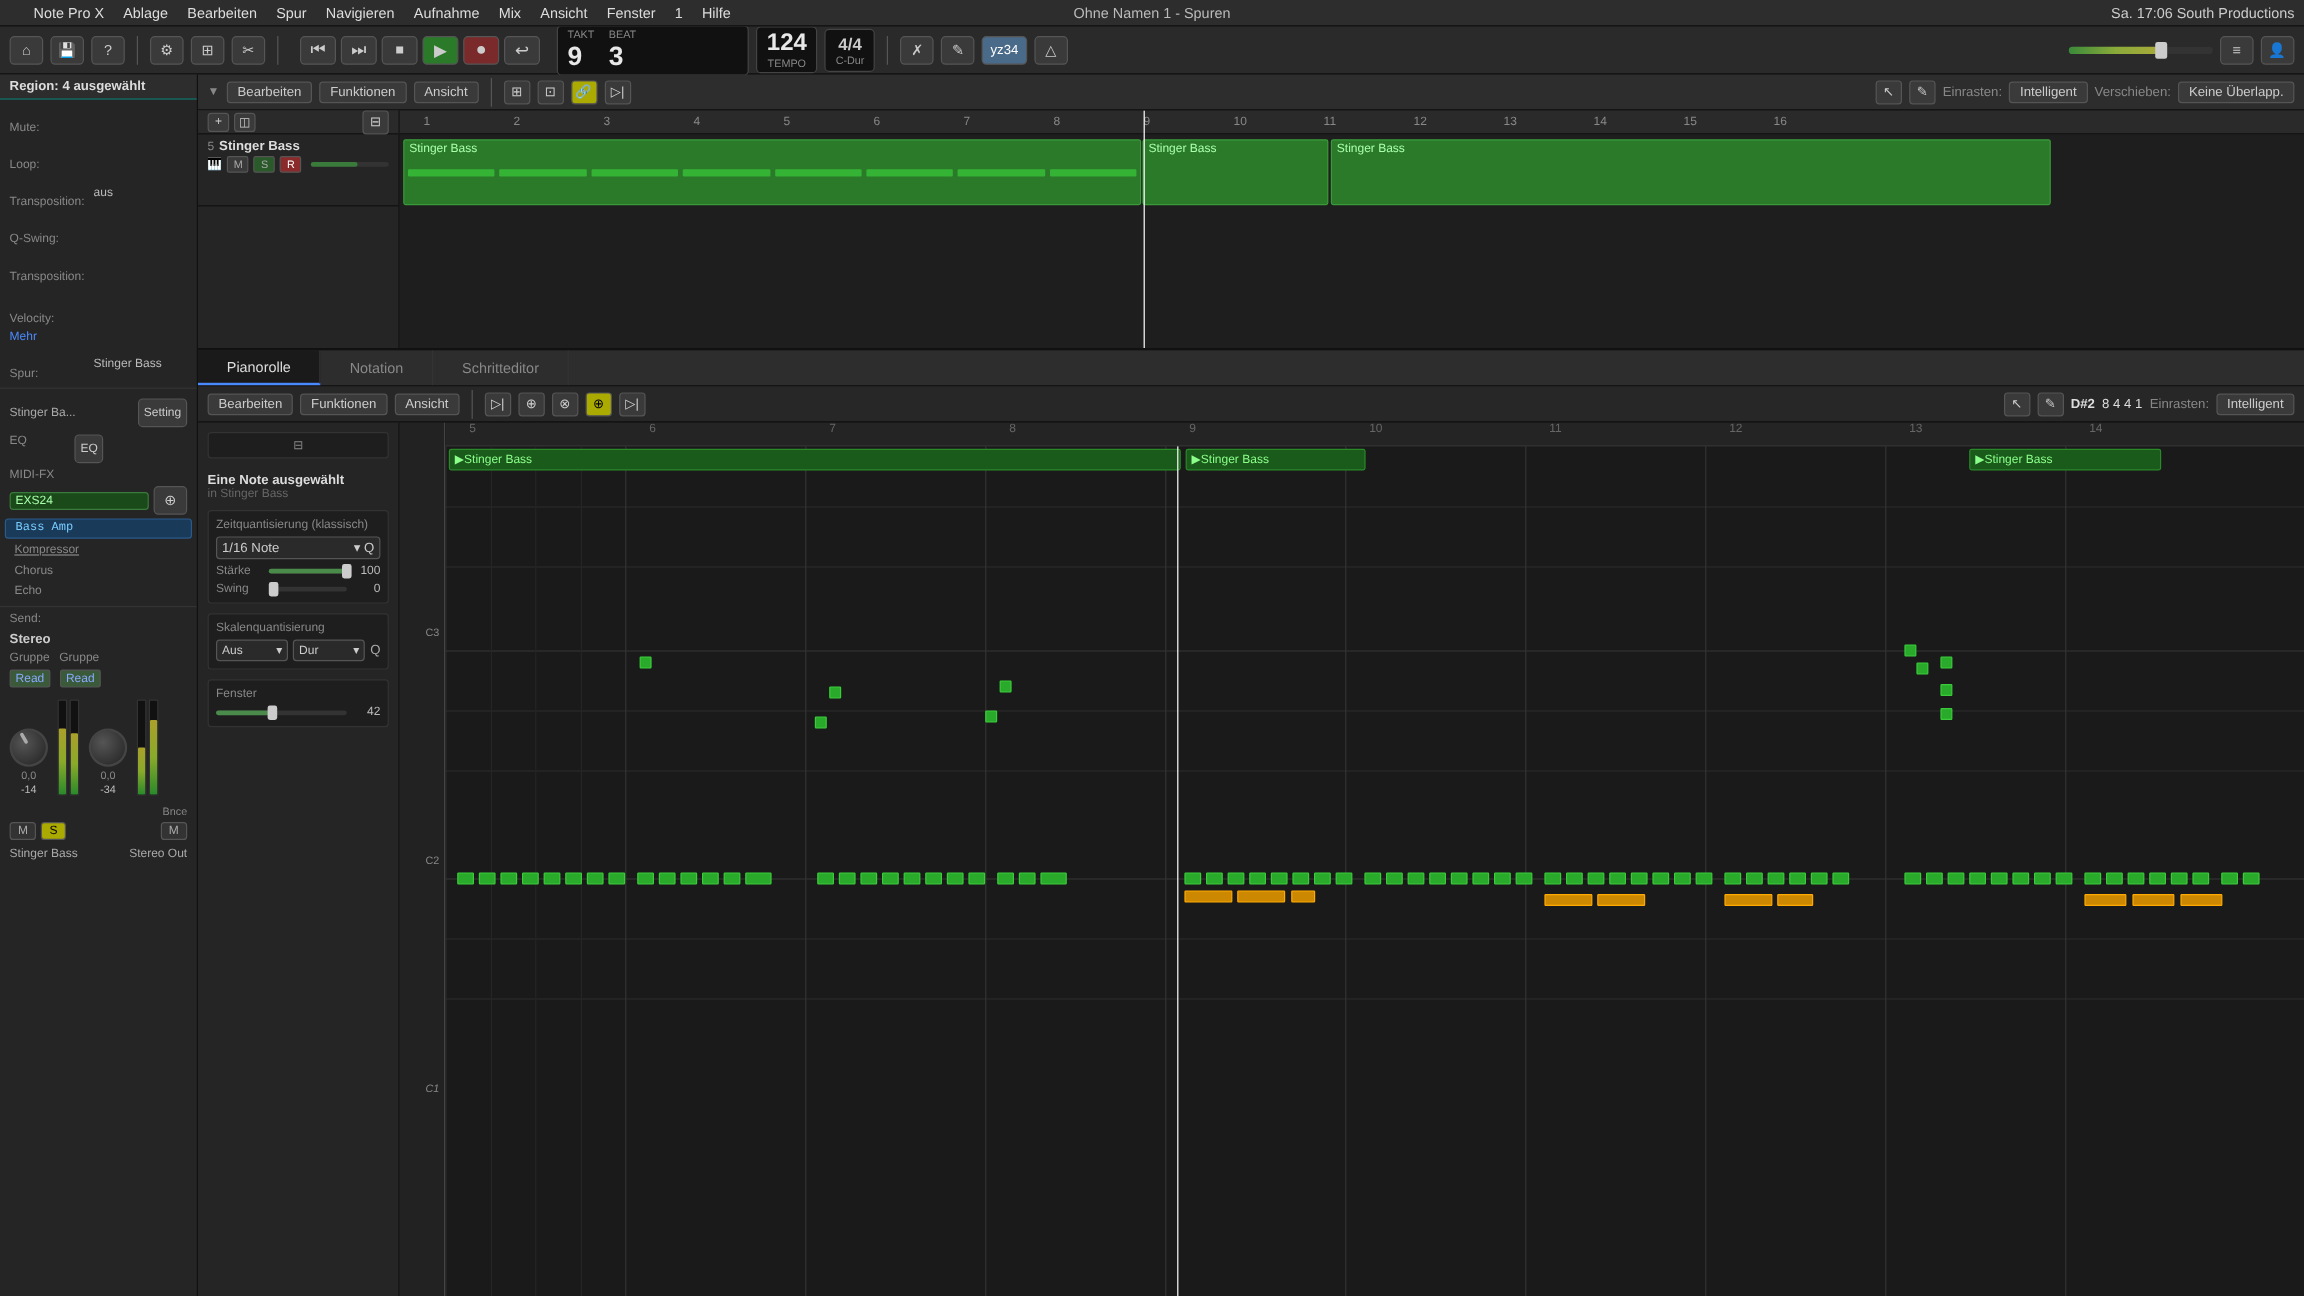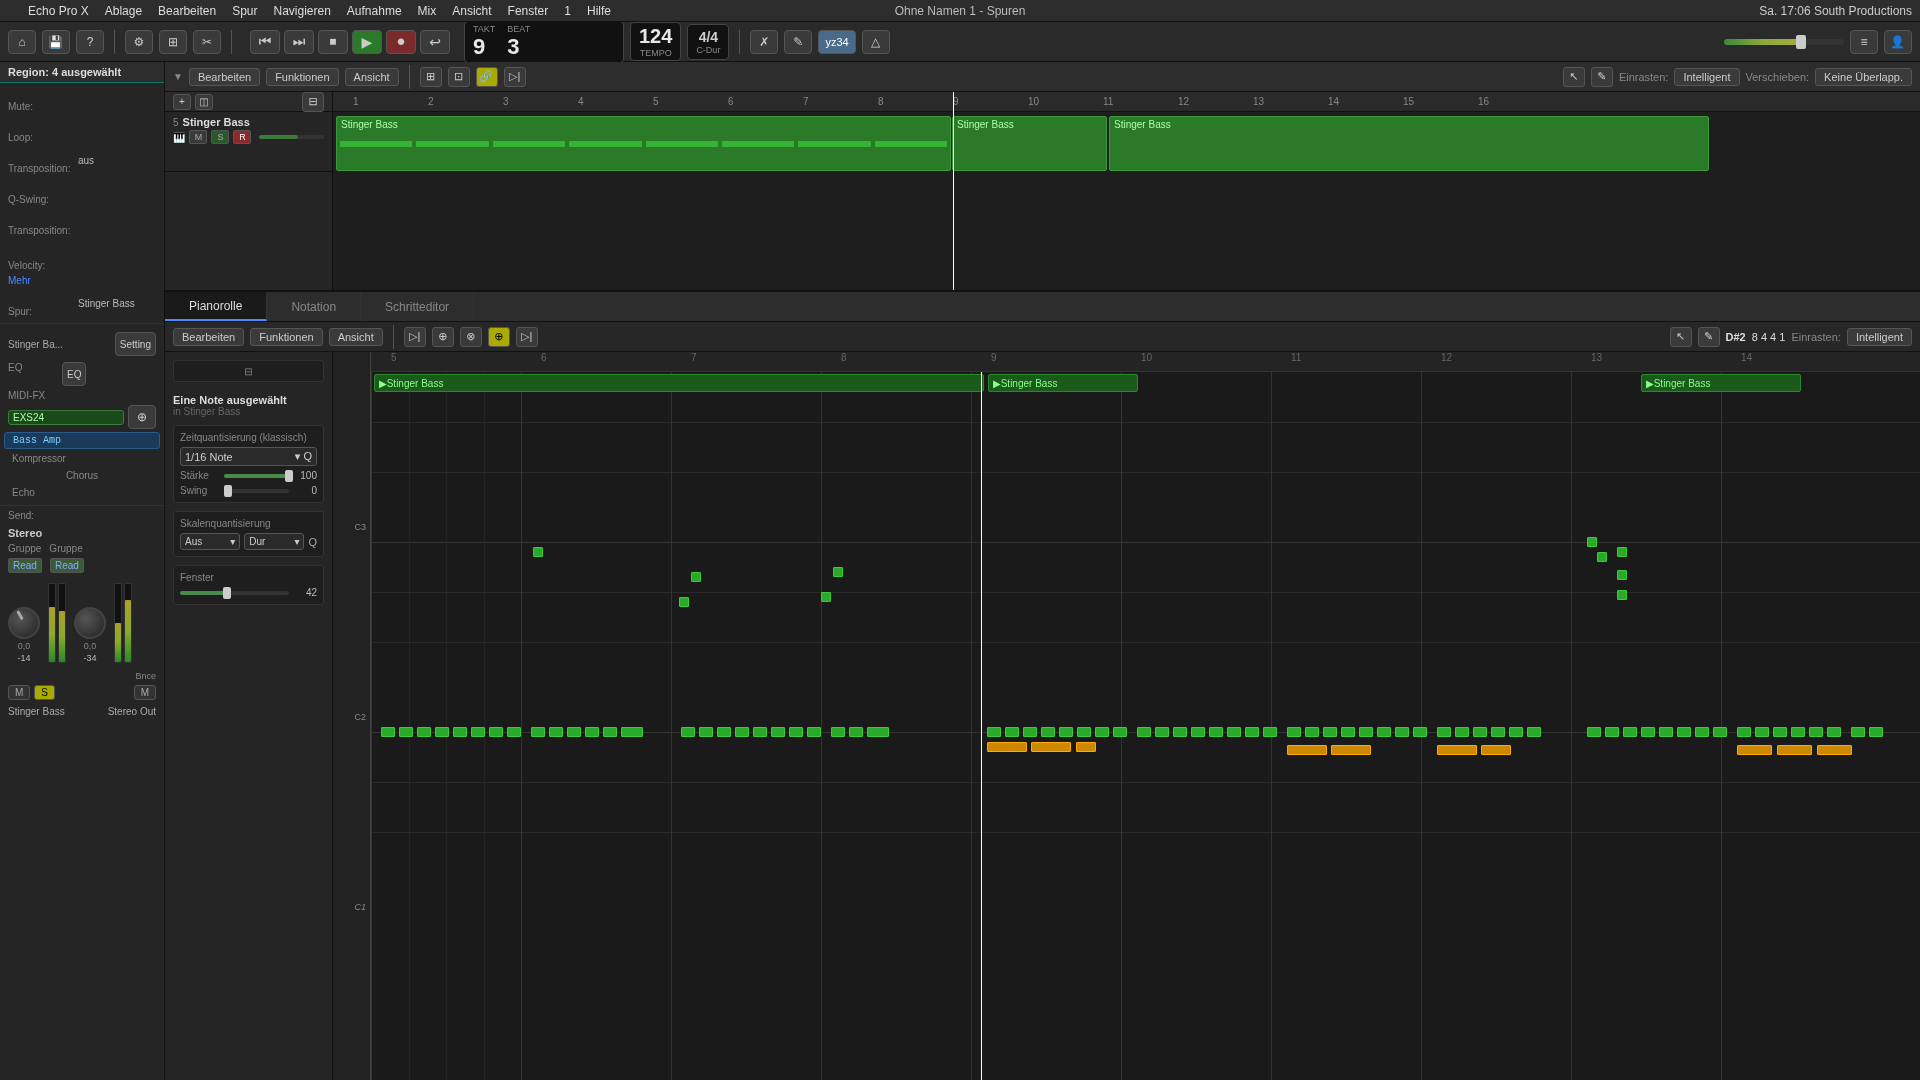--- a/index.html
+++ b/index.html
@@ -499,21 +499,21 @@
       left: 50%;
       transform-origin: bottom center;
       border-radius: 2px;
     }
   </style>
 </head>
 <body>
 
 <div id="menu-bar">
   <span class="apple-logo"></span>
-  <span class="menu-item">Echo Pro X</span>
+  <span class="menu-item">Note Pro X</span>
   <span class="menu-item">Ablage</span>
   <span class="menu-item">Bearbeiten</span>
   <span class="menu-item">Spur</span>
   <span class="menu-item">Navigieren</span>
   <span class="menu-item">Aufnahme</span>
   <span class="menu-item">Mix</span>
   <span class="menu-item">Ansicht</span>
   <span class="menu-item">Fenster</span>
   <span class="menu-item">1</span>
   <span class="menu-item">Hilfe</span>
@@ -626,23 +626,23 @@
       <div style="font-size:10px; color:#888;">MIDI-FX</div>
     </div>
     <div style="display:flex; gap:4px; padding:2px 8px; align-items:center;">
       <div style="font-size:10px; color:#aaffaa; background:#1a4a1a; border:1px solid #3a7a3a; border-radius:3px; padding:1px 4px; flex:1;">EXS24</div>
       <div class="tb-btn">⊕</div>
     </div>
     <div style="padding:2px 8px; background:#1a3a5a; border:1px solid #2a5a8a; margin:1px 4px; border-radius:3px;">
       <div style="font-size:10px; color:#7cf;font-family:Liberation Mono, monospace;">Bass Amp</div>
     </div>
     <div style="padding:2px 8px; margin:1px 4px;">
-      <div style="font-size:10px; color:#888;">Kompressor</div>
-    </div>
-    <div style="padding:2px 8px; margin:1px 4px;text-align:center;">
+      <div style="font-size:10px; color:#888;text-decoration:underline;">Kompressor</div>
+    </div>
+    <div style="padding:2px 8px; margin:1px 4px;">
       <div style="font-size:10px; color:#888;">Chorus</div>
     </div>
     <div style="padding:2px 8px; margin:1px 4px;">
       <div style="font-size:10px; color:#888;">Echo</div>
     </div>
 
     <div style="border-top:1px solid #333; margin-top:4px; padding:4px 8px; font-size:10px; color:#888;">
       <span>Send:</span>
     </div>
     <div style="padding:2px 8px; display:flex; align-items:center; gap:4px;">

